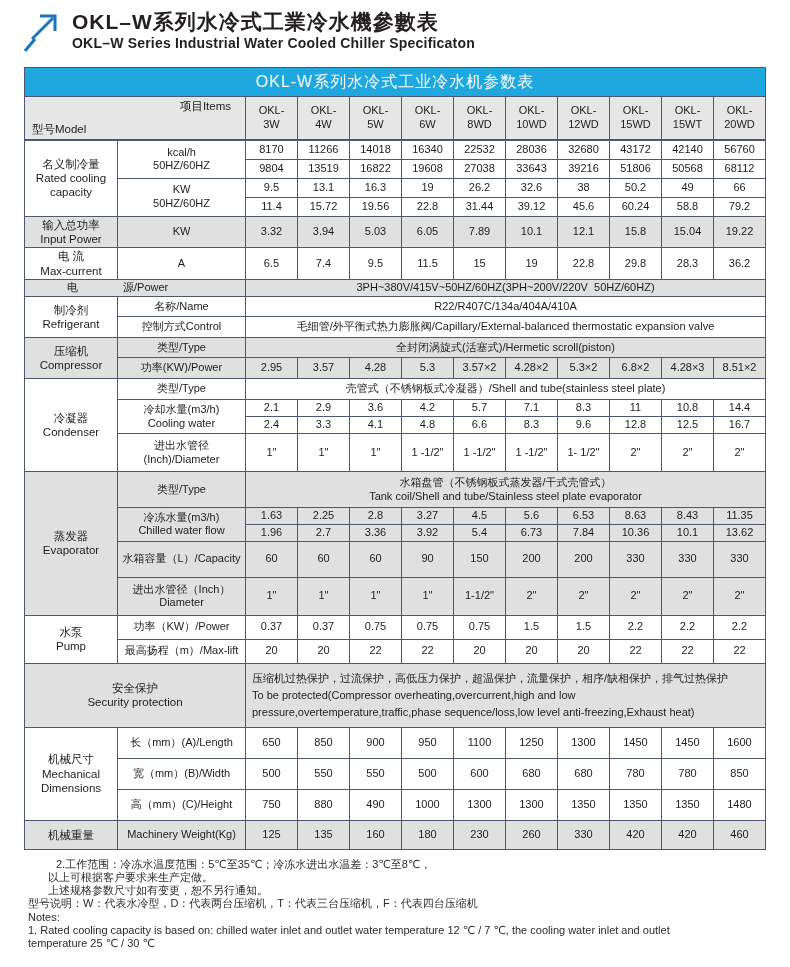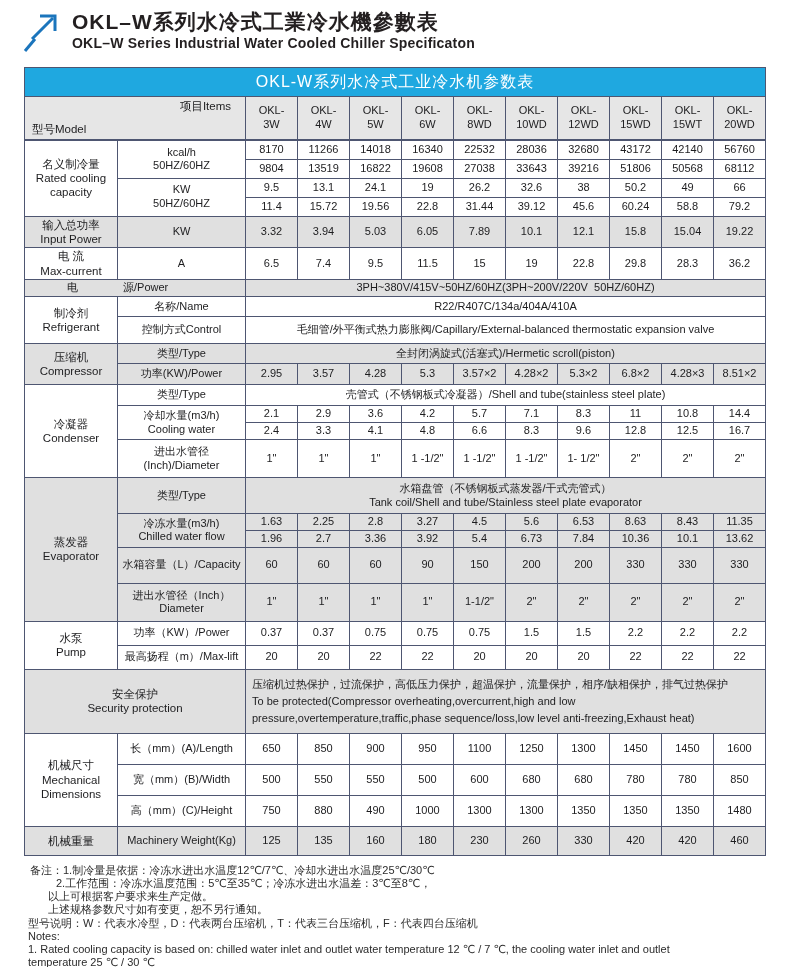--- a/index.html
+++ b/index.html
@@ -117,21 +117,21 @@
           <td>39216</td>
           <td>51806</td>
           <td>50568</td>
           <td>68112</td>
         </tr>
         <tr style="height: 19px;">
           <td rowspan="2">KW
 50HZ/60HZ</td>
           <td>9.5</td>
           <td>13.1</td>
-          <td>24.1</td>
+          <td>16.3</td>
           <td>19</td>
           <td>26.2</td>
           <td>32.6</td>
           <td>38</td>
           <td>50.2</td>
           <td>49</td>
           <td>66</td>
         </tr>
         <tr style="height: 19px;">
           <td>11.4</td>
@@ -178,21 +178,21 @@
         <tr class="shade" style="height: 17px;">
           <td colspan="2"><div class="head-flex"><span class="hf-left">电</span><span class="hf-right">源/Power</span></div></td>
           <td class="span-cell" colspan="10">3PH~380V/415V~50HZ/60HZ(3PH~200V/220V  50HZ/60HZ)</td>
         </tr>
         <tr style="height: 20px;">
           <td class="group-cell" rowspan="2">制冷剂
 Refrigerant</td>
           <td rowspan="1">名称/Name</td>
           <td class="span-cell" colspan="10">R22/R407C/134a/404A/410A</td>
         </tr>
-        <tr style="height: 27px;">
+        <tr style="height: 21px;">
           <td rowspan="1">控制方式Control</td>
           <td class="span-cell" colspan="10">毛细管/外平衡式热力膨胀阀/Capillary/External-balanced thermostatic expansion valve</td>
         </tr>
         <tr class="shade" style="height: 20px;">
           <td class="group-cell" rowspan="2">压缩机
 Compressor</td>
           <td rowspan="1">类型/Type</td>
           <td class="span-cell" colspan="10">全封闭涡旋式(活塞式)/Hermetic scroll(piston)</td>
         </tr>
         <tr class="shade" style="height: 21px;">
@@ -403,21 +403,20 @@
           <td>330</td>
           <td>420</td>
           <td>420</td>
           <td>460</td>
         </tr>
       </tbody>
   </table>
 </div>
 
 <div class="notes" id="notes">
-    <div class="note-line" style="padding-left: 6px;">备注：1.制冷量是依据：冷冻水进出水温度12℃/7℃、冷却水进出水温度25℃/30℃</div>
     <div class="note-line" style="padding-left: 32px;">2.工作范围：冷冻水温度范围：5℃至35℃；冷冻水进出水温差：3℃至8℃，</div>
     <div class="note-line" style="padding-left: 24px;">以上可根据客户要求来生产定做。</div>
     <div class="note-line" style="padding-left: 24px;">上述规格参数尺寸如有变更，恕不另行通知。</div>
     <div class="note-line" style="padding-left: 4px;">型号说明：W：代表水冷型，D：代表两台压缩机，T：代表三台压缩机，F：代表四台压缩机</div>
     <div class="note-line" style="padding-left: 4px;">Notes:</div>
     <div class="note-line" style="padding-left: 4px;">1. Rated cooling capacity is based on: chilled water inlet and outlet water temperature 12 ℃ / 7 ℃, the cooling water inlet and outlet</div>
     <div class="note-line" style="padding-left: 4px;">temperature 25 ℃ / 30 ℃</div>
   </div>
 
 </body></html>

